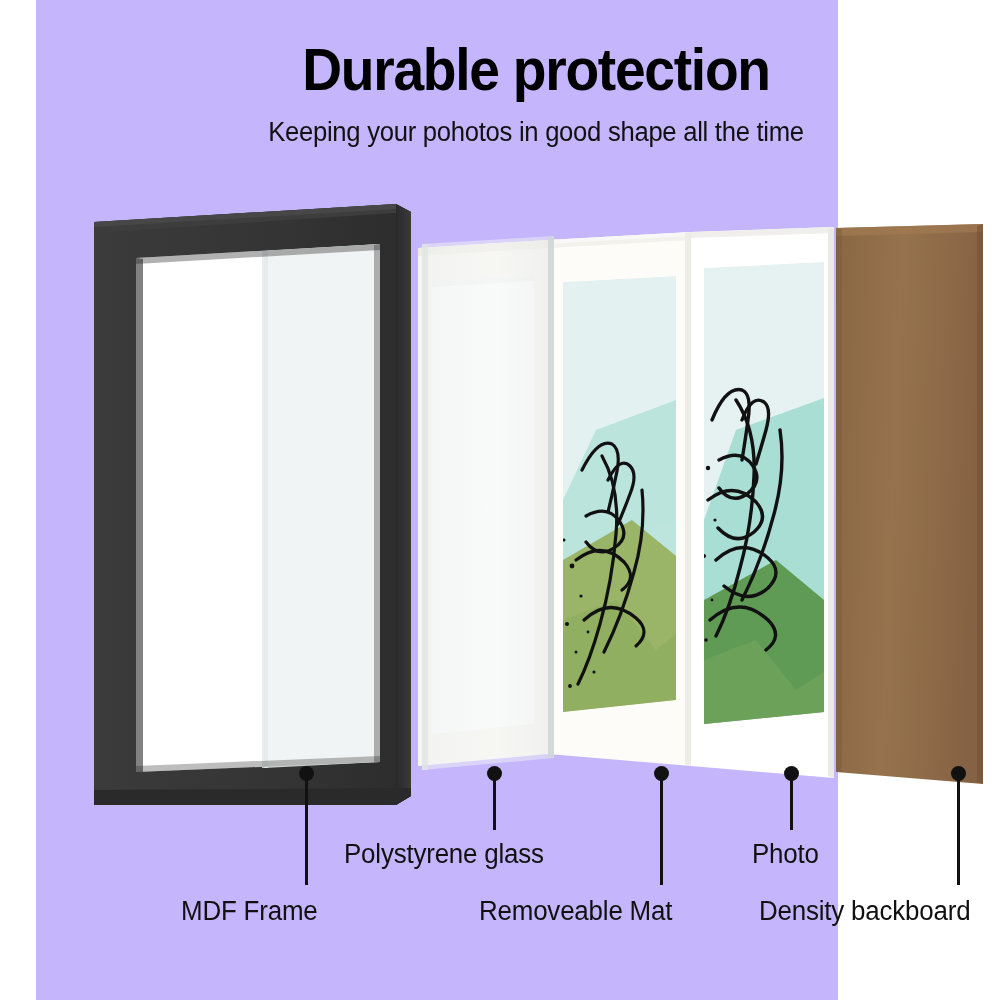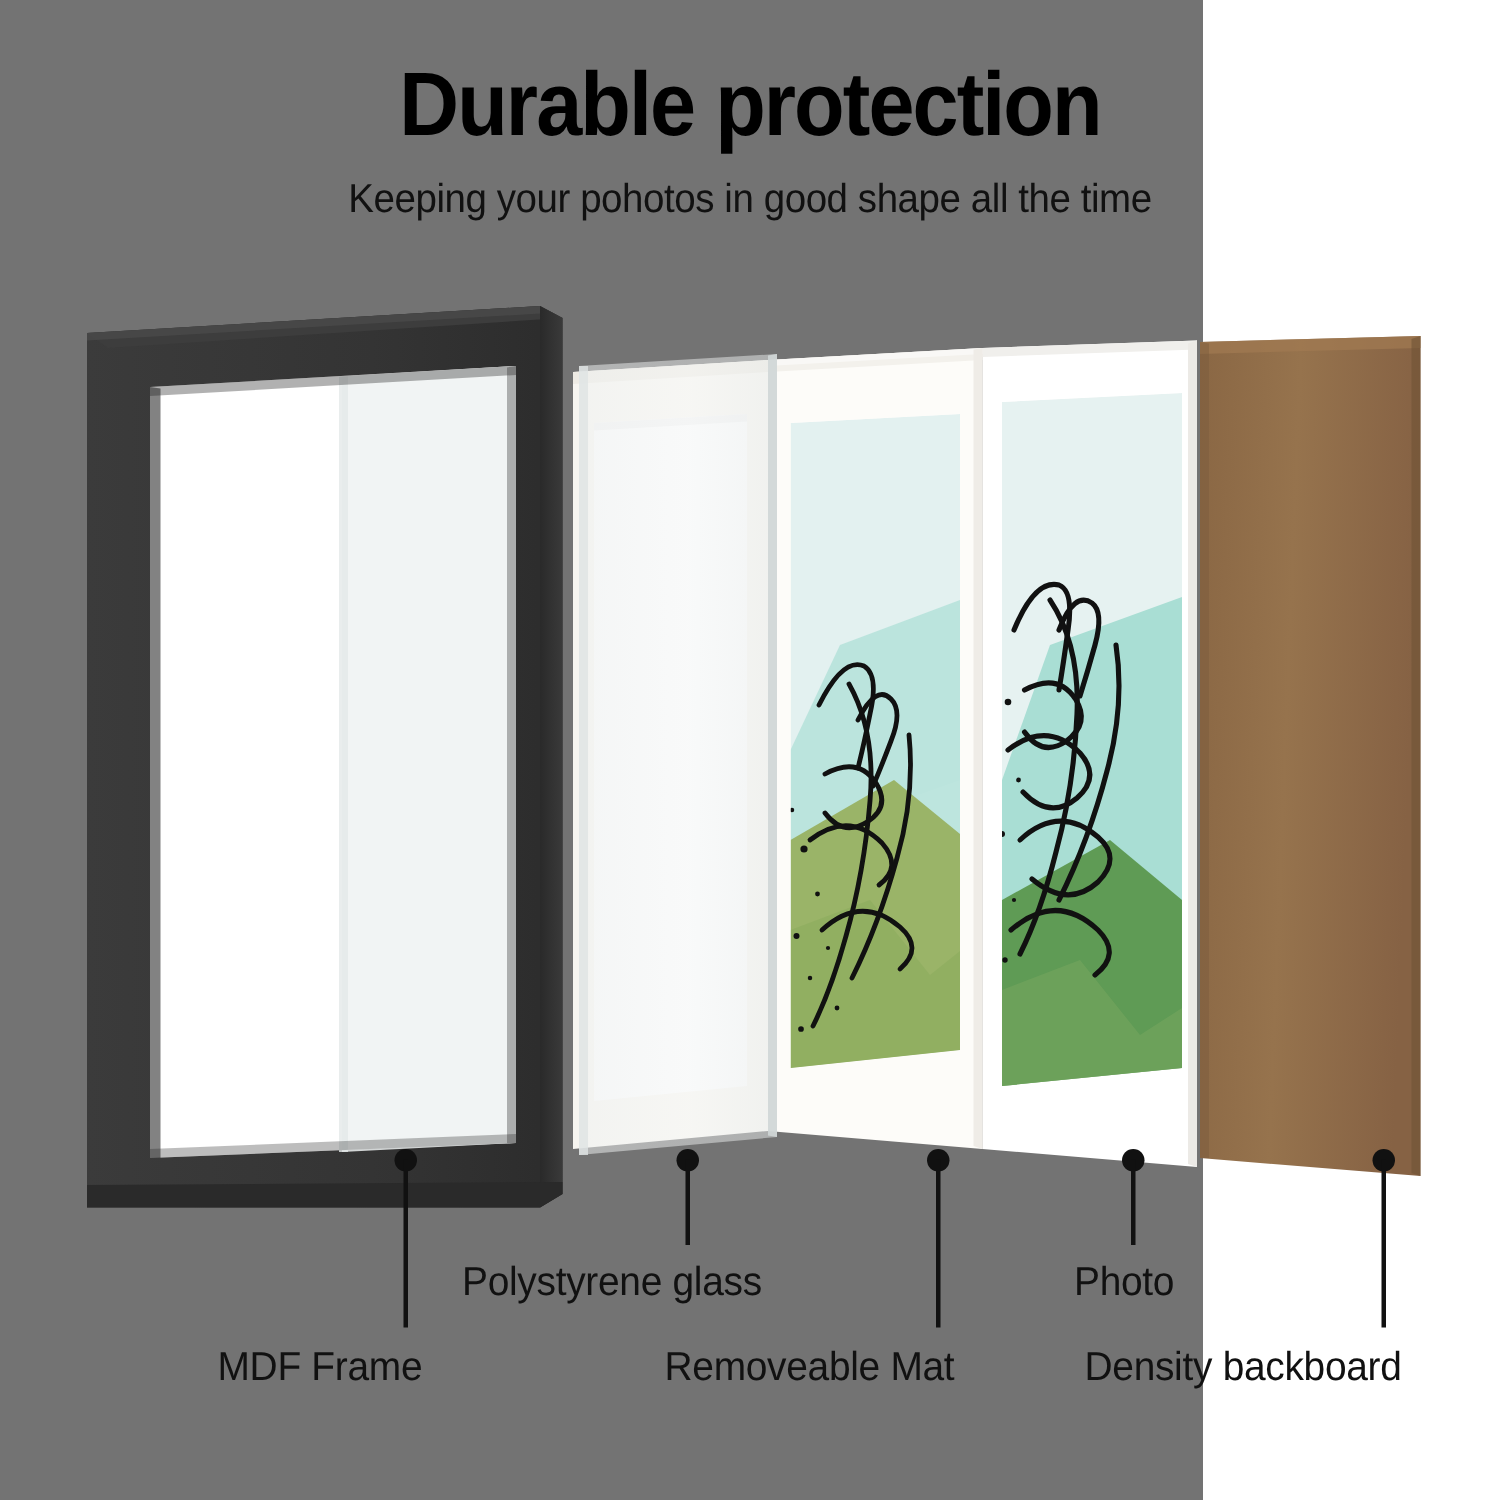--- a/index.html
+++ b/index.html
@@ -1,19 +1,19 @@
 <!DOCTYPE html>
 <html><head>
 <meta charset="utf-8">
 <style>
   * { margin:0; padding:0; box-sizing:border-box; }
   html,body { width:1000px; height:1000px; background:#ffffff; }
   body { font-family:"Liberation Sans", sans-serif; position:relative; overflow:hidden; }
 
-  #stage { position:absolute; inset:0; width:802px; height:1000px; background:#737373; }
+  #stage { position:absolute; inset:0; width:802px; height:1000px; background:#c4b5fd;margin-left:36px; }
 
   
   .title {
     position:absolute; left:0; top:38px; width:1000px; text-align:center;
     font-family:"Liberation Sans", sans-serif;
     font-weight:700; font-size:60px; line-height:64px; color:#000;
     letter-spacing:-1.4px; transform:scaleX(0.92); transform-origin:50% 50%;
     white-space:nowrap;
   }
   .subtitle {

